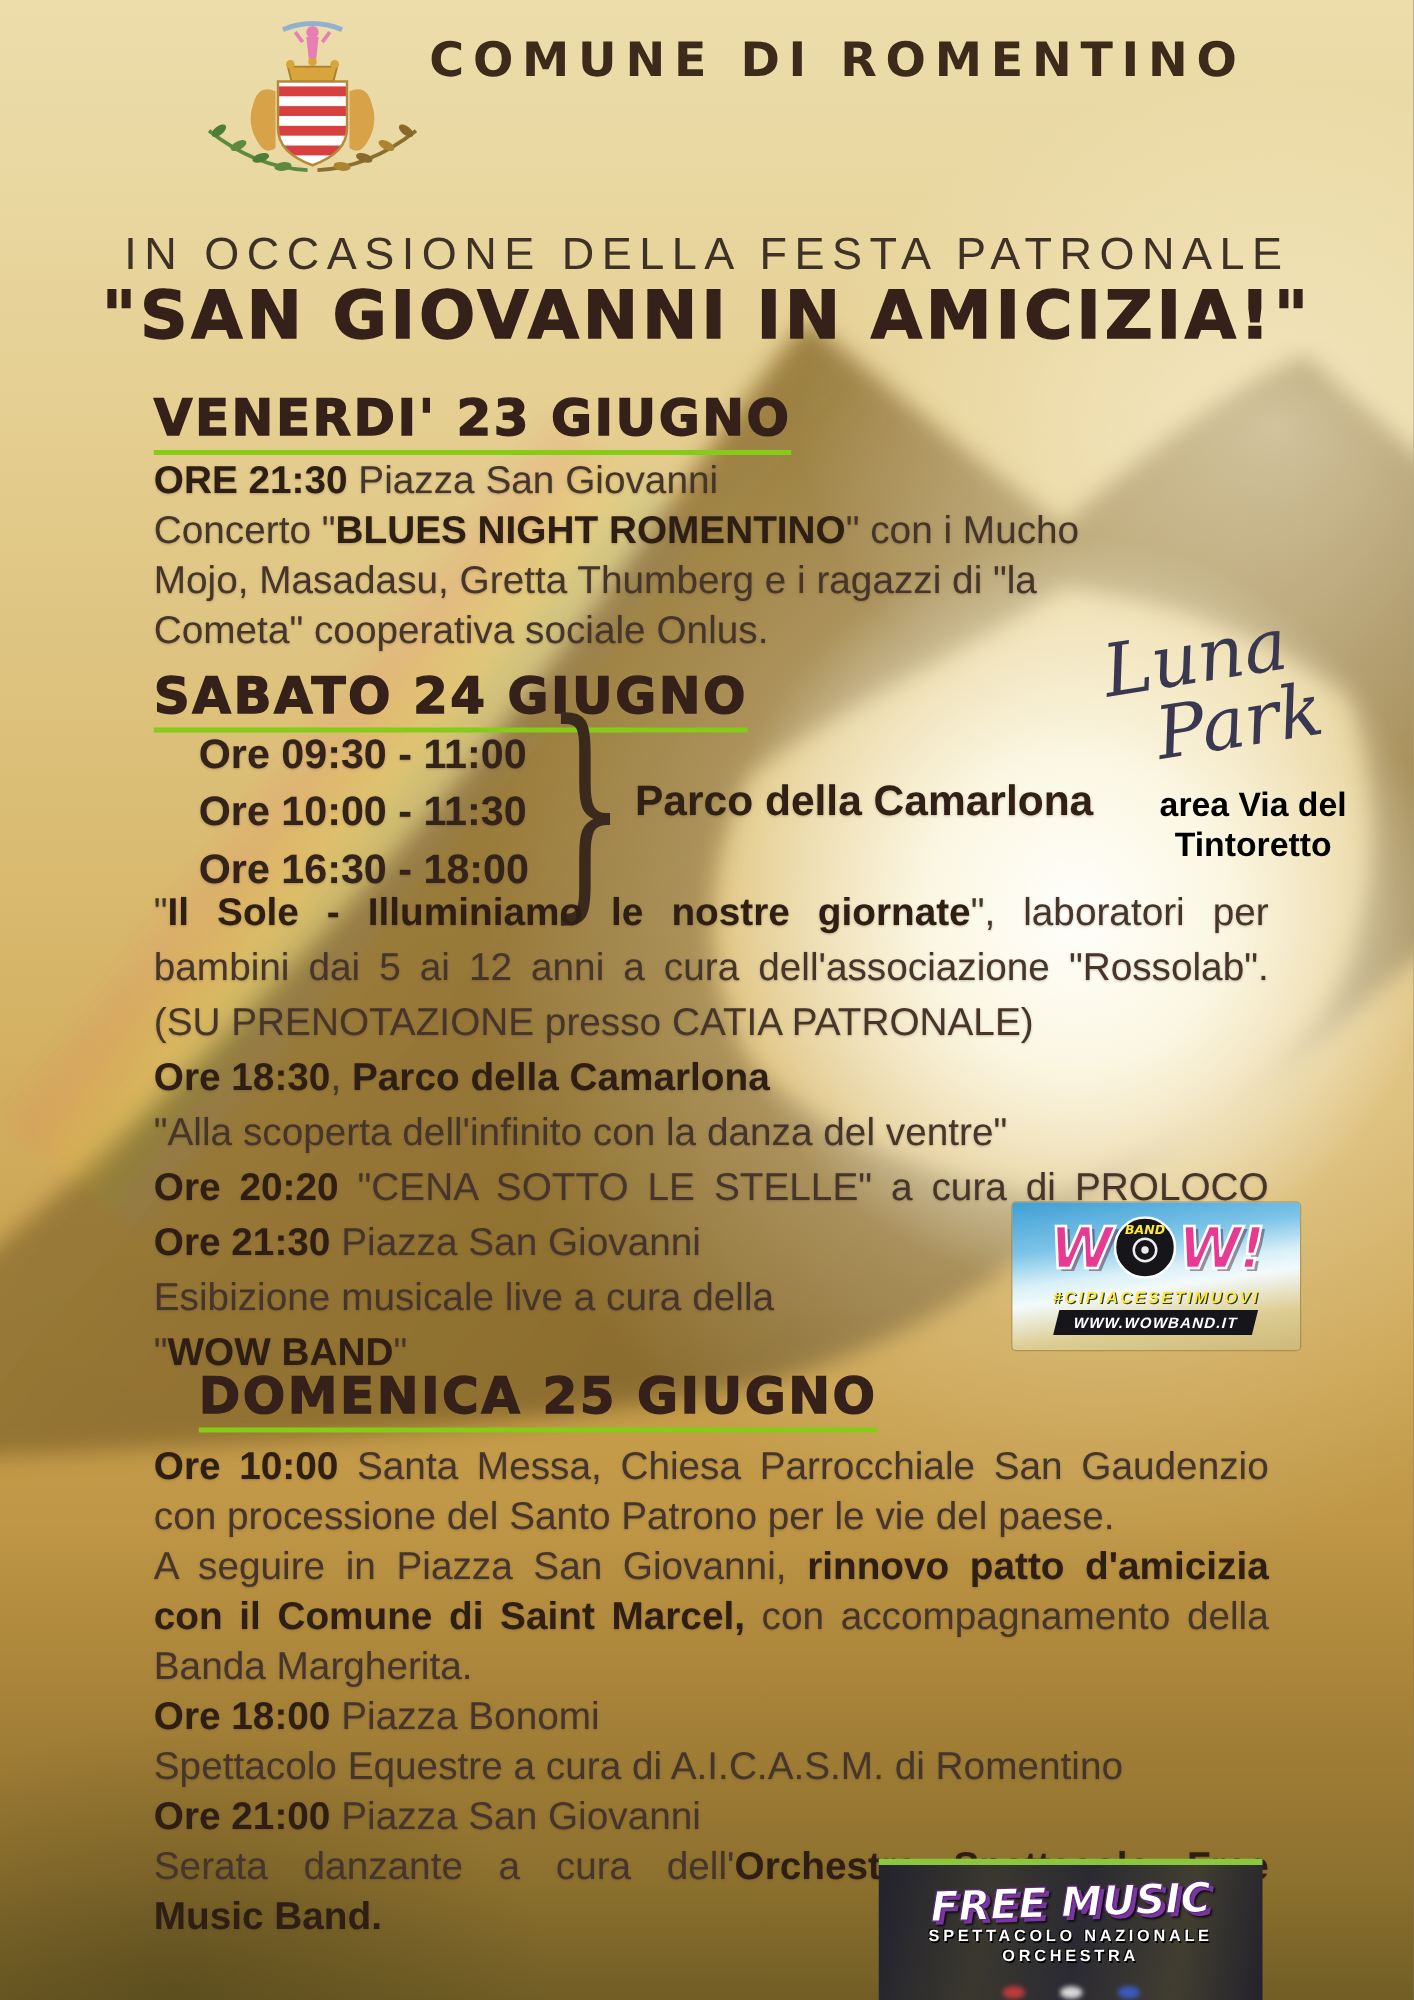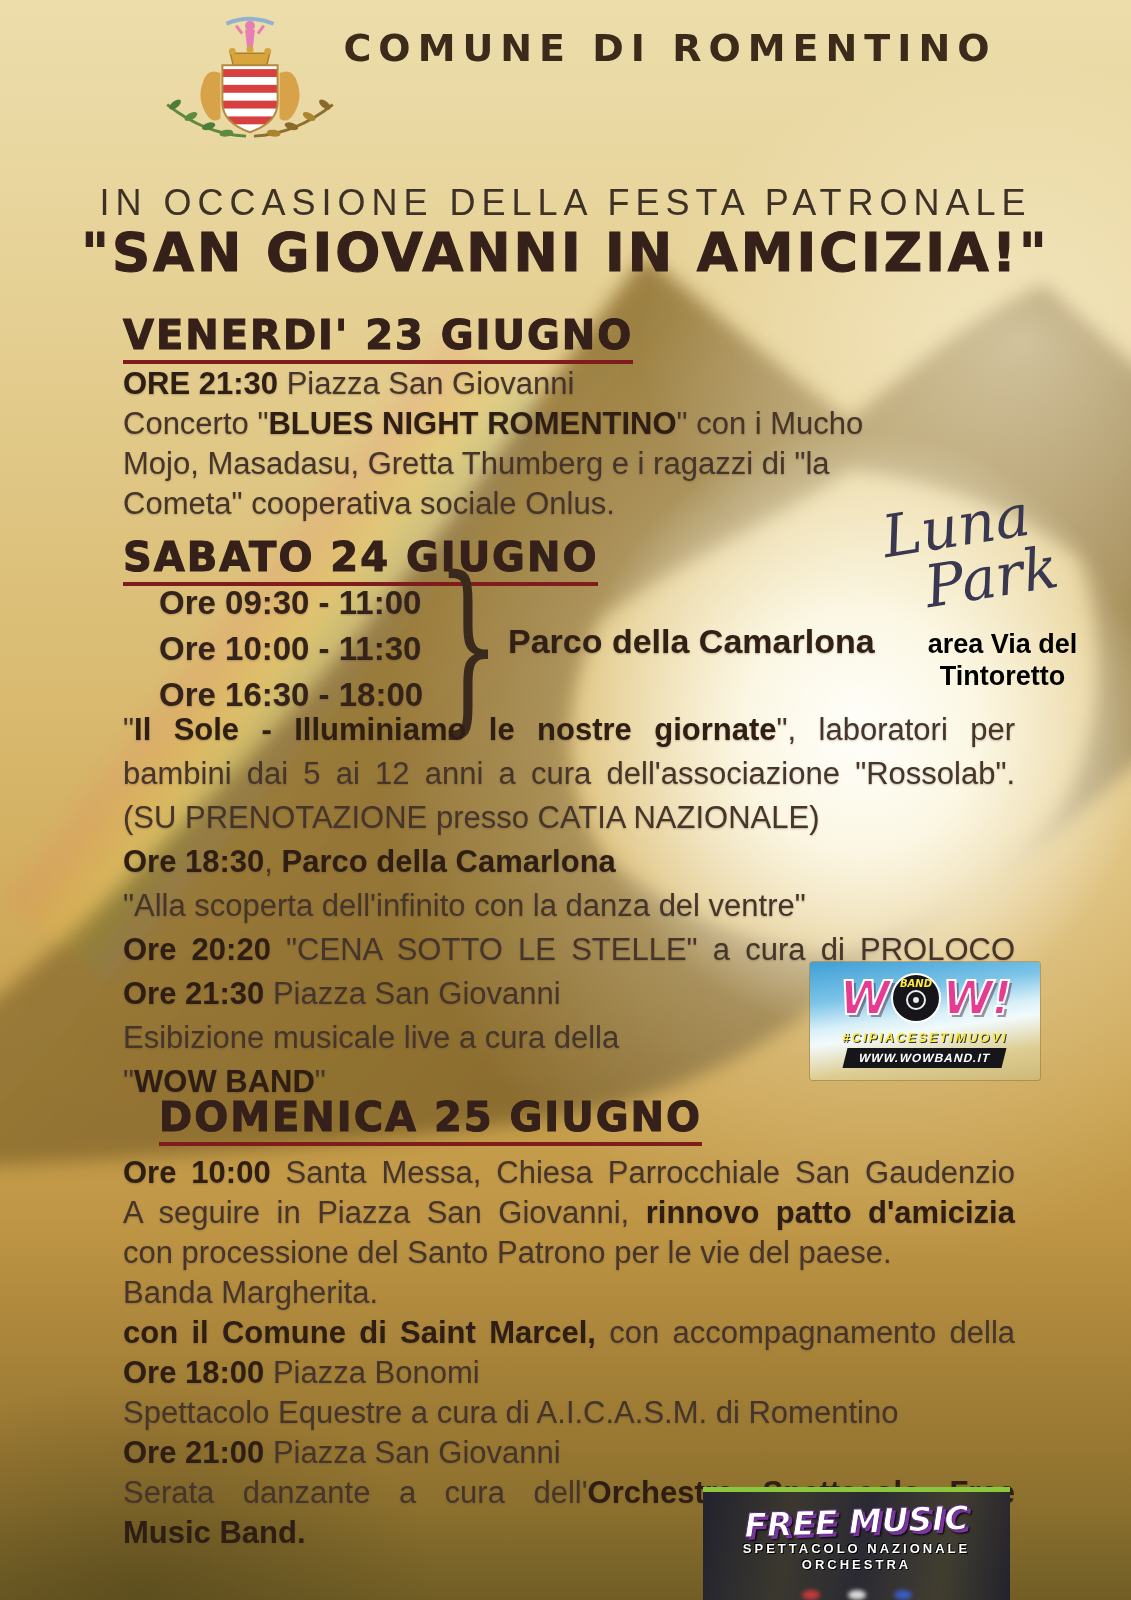--- a/index.html
+++ b/index.html
@@ -24,21 +24,21 @@
       rgba(255,235,70,.14) 50%,rgba(70,180,90,.11) 66%,rgba(90,130,255,.08) 82%,transparent 100%); }
   .vignette { position:absolute; inset:0;
     background:linear-gradient(180deg,rgba(0,0,0,0) 76%,rgba(88,74,30,.28) 94%,rgba(66,58,24,.42) 100%); }
   .corner-shade { position:absolute; left:-160px; top:1380px; width:600px; height:420px; border-radius:50%;
     background:radial-gradient(closest-side,rgba(60,52,20,.38),rgba(60,52,20,0)); }
 
   
   .display { font-family:"DejaVu Sans",sans-serif; font-weight:bold; color:#35211a;
              -webkit-text-stroke:1.1px #35211a; }
   .sec-head { position:absolute; font-size:40px; letter-spacing:2px; line-height:1.05;
-              border-bottom:4px solid #7f1d1d; padding-bottom:4px; z-index:6; }
+              border-bottom:4px solid #84cc16; padding-bottom:4px; z-index:6; }
   .body-block { position:absolute; width:892px; z-index:6; }
   .bline { font-size:31px; line-height:40px; color:#46352a;
            text-shadow:0 1px 2px rgba(95,70,40,.35); }
   .lh44 .bline { line-height:44px; }
   .bline b { color:#2e1e14; }
   .jline { text-align:justify; text-align-last:justify; }
 
   .header-text { position:absolute; left:340px; top:26px; width:660px; text-align:center; z-index:6; }
   .header-title { font-family:"DejaVu Sans",sans-serif; font-weight:bold; font-size:38px;
                   letter-spacing:7px; color:#3c2a1b; }
@@ -208,21 +208,21 @@
     <div class="l2">Park</div>
   </div>
   <div class="luna-area">
     <div>area Via del</div>
     <div>Tintoretto</div>
   </div>
 
   <div class="body-block lh44" style="left:123px; top:708px;">
     <div class="bline jline"><span>"</span><b>Il Sole - Illuminiamo  le nostre giornate</b><span>", laboratori per</span></div>
     <div class="bline jline">bambini dai 5 ai 12 anni a cura dell'associazione "Rossolab".</div>
-    <div class="bline">(SU PRENOTAZIONE presso CATIA NAZIONALE)</div>
+    <div class="bline">(SU PRENOTAZIONE presso CATIA PATRONALE)</div>
     <div class="bline"><b>Ore 18:30</b><span>, </span><b>Parco della Camarlona</b></div>
     <div class="bline">"Alla scoperta dell'infinito con la danza del ventre"</div>
     <div class="bline jline"><b>Ore 20:20</b><span> "CENA SOTTO LE STELLE" a cura di PROLOCO</span></div>
     <div class="bline"><b>Ore 21:30</b><span> Piazza San Giovanni</span></div>
     <div class="bline">Esibizione musicale live a cura della</div>
     <div class="bline"><span>"</span><b>WOW BAND</b><span>"</span></div>
   </div>
 
   <div class="wow-logo">
     <div class="wow-row">
@@ -237,24 +237,24 @@
       </span>
       <span class="wow-w">W!</span>
     </div>
     <div class="wow-tag">#CIPIACESETIMUOVI</div>
     <div class="wow-site-wrap"><span class="wow-site">WWW.WOWBAND.IT</span></div>
   </div>
 
   <div class="sec-head display" style="left:123px; top:1096px;margin-left:36px;">DOMENICA 25 GIUGNO</div>
   <div class="body-block" style="left:123px; top:1153px;">
     <div class="bline jline"><b>Ore 10:00</b><span> Santa Messa, Chiesa Parrocchiale San Gaudenzio</span></div>
+    <div class="bline">con processione del Santo Patrono per le vie del paese.</div>
     <div class="bline jline"><span>A seguire in Piazza San Giovanni, </span><b>rinnovo patto d'amicizia</b></div>
-    <div class="bline">con processione del Santo Patrono per le vie del paese.</div>
+    <div class="bline jline"><b>con il Comune di Saint Marcel,</b><span> con accompagnamento della</span></div>
     <div class="bline">Banda Margherita.</div>
-    <div class="bline jline"><b>con il Comune di Saint Marcel,</b><span> con accompagnamento della</span></div>
     <div class="bline"><b>Ore 18:00</b><span> Piazza Bonomi</span></div>
     <div class="bline">Spettacolo Equestre a cura di A.I.C.A.S.M. di Romentino</div>
     <div class="bline"><b>Ore 21:00</b><span> Piazza San Giovanni</span></div>
     <div class="bline jline"><span>Serata danzante a cura dell'</span><b>Orchestra Spettacolo Free</b></div>
     <div class="bline"><b>Music Band.</b></div>
   </div>
 
   <div class="free-logo">
     <div class="free-title">FREE MUSIC</div>
     <div class="free-sub">SPETTACOLO NAZIONALE</div>

